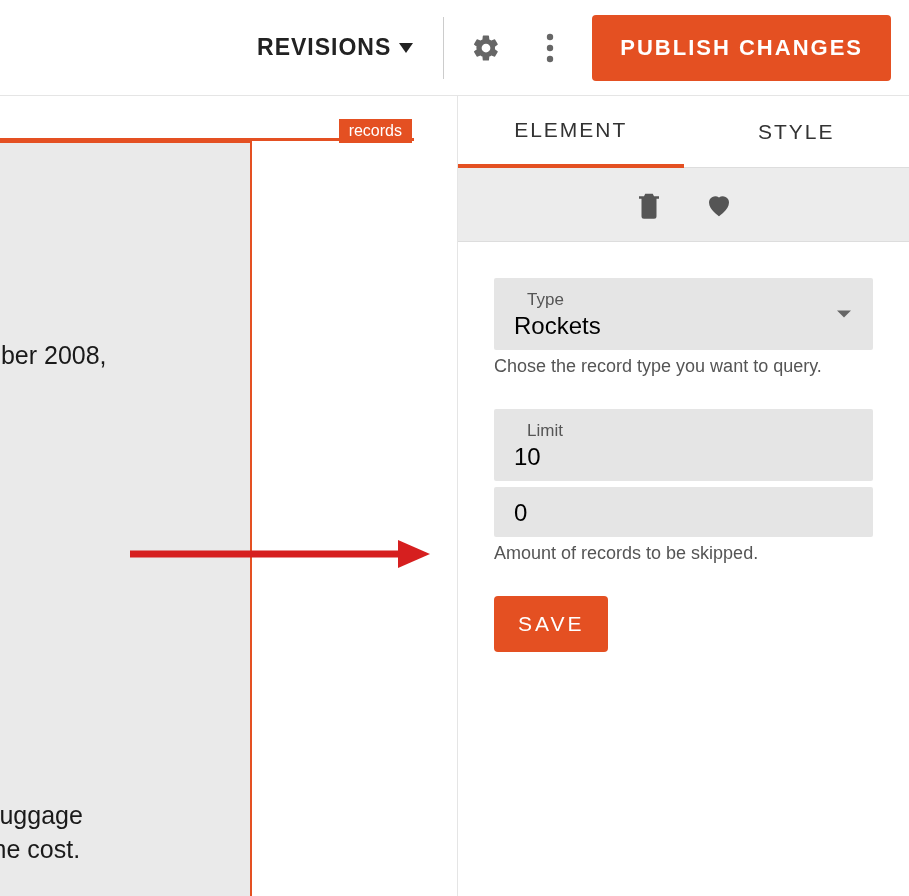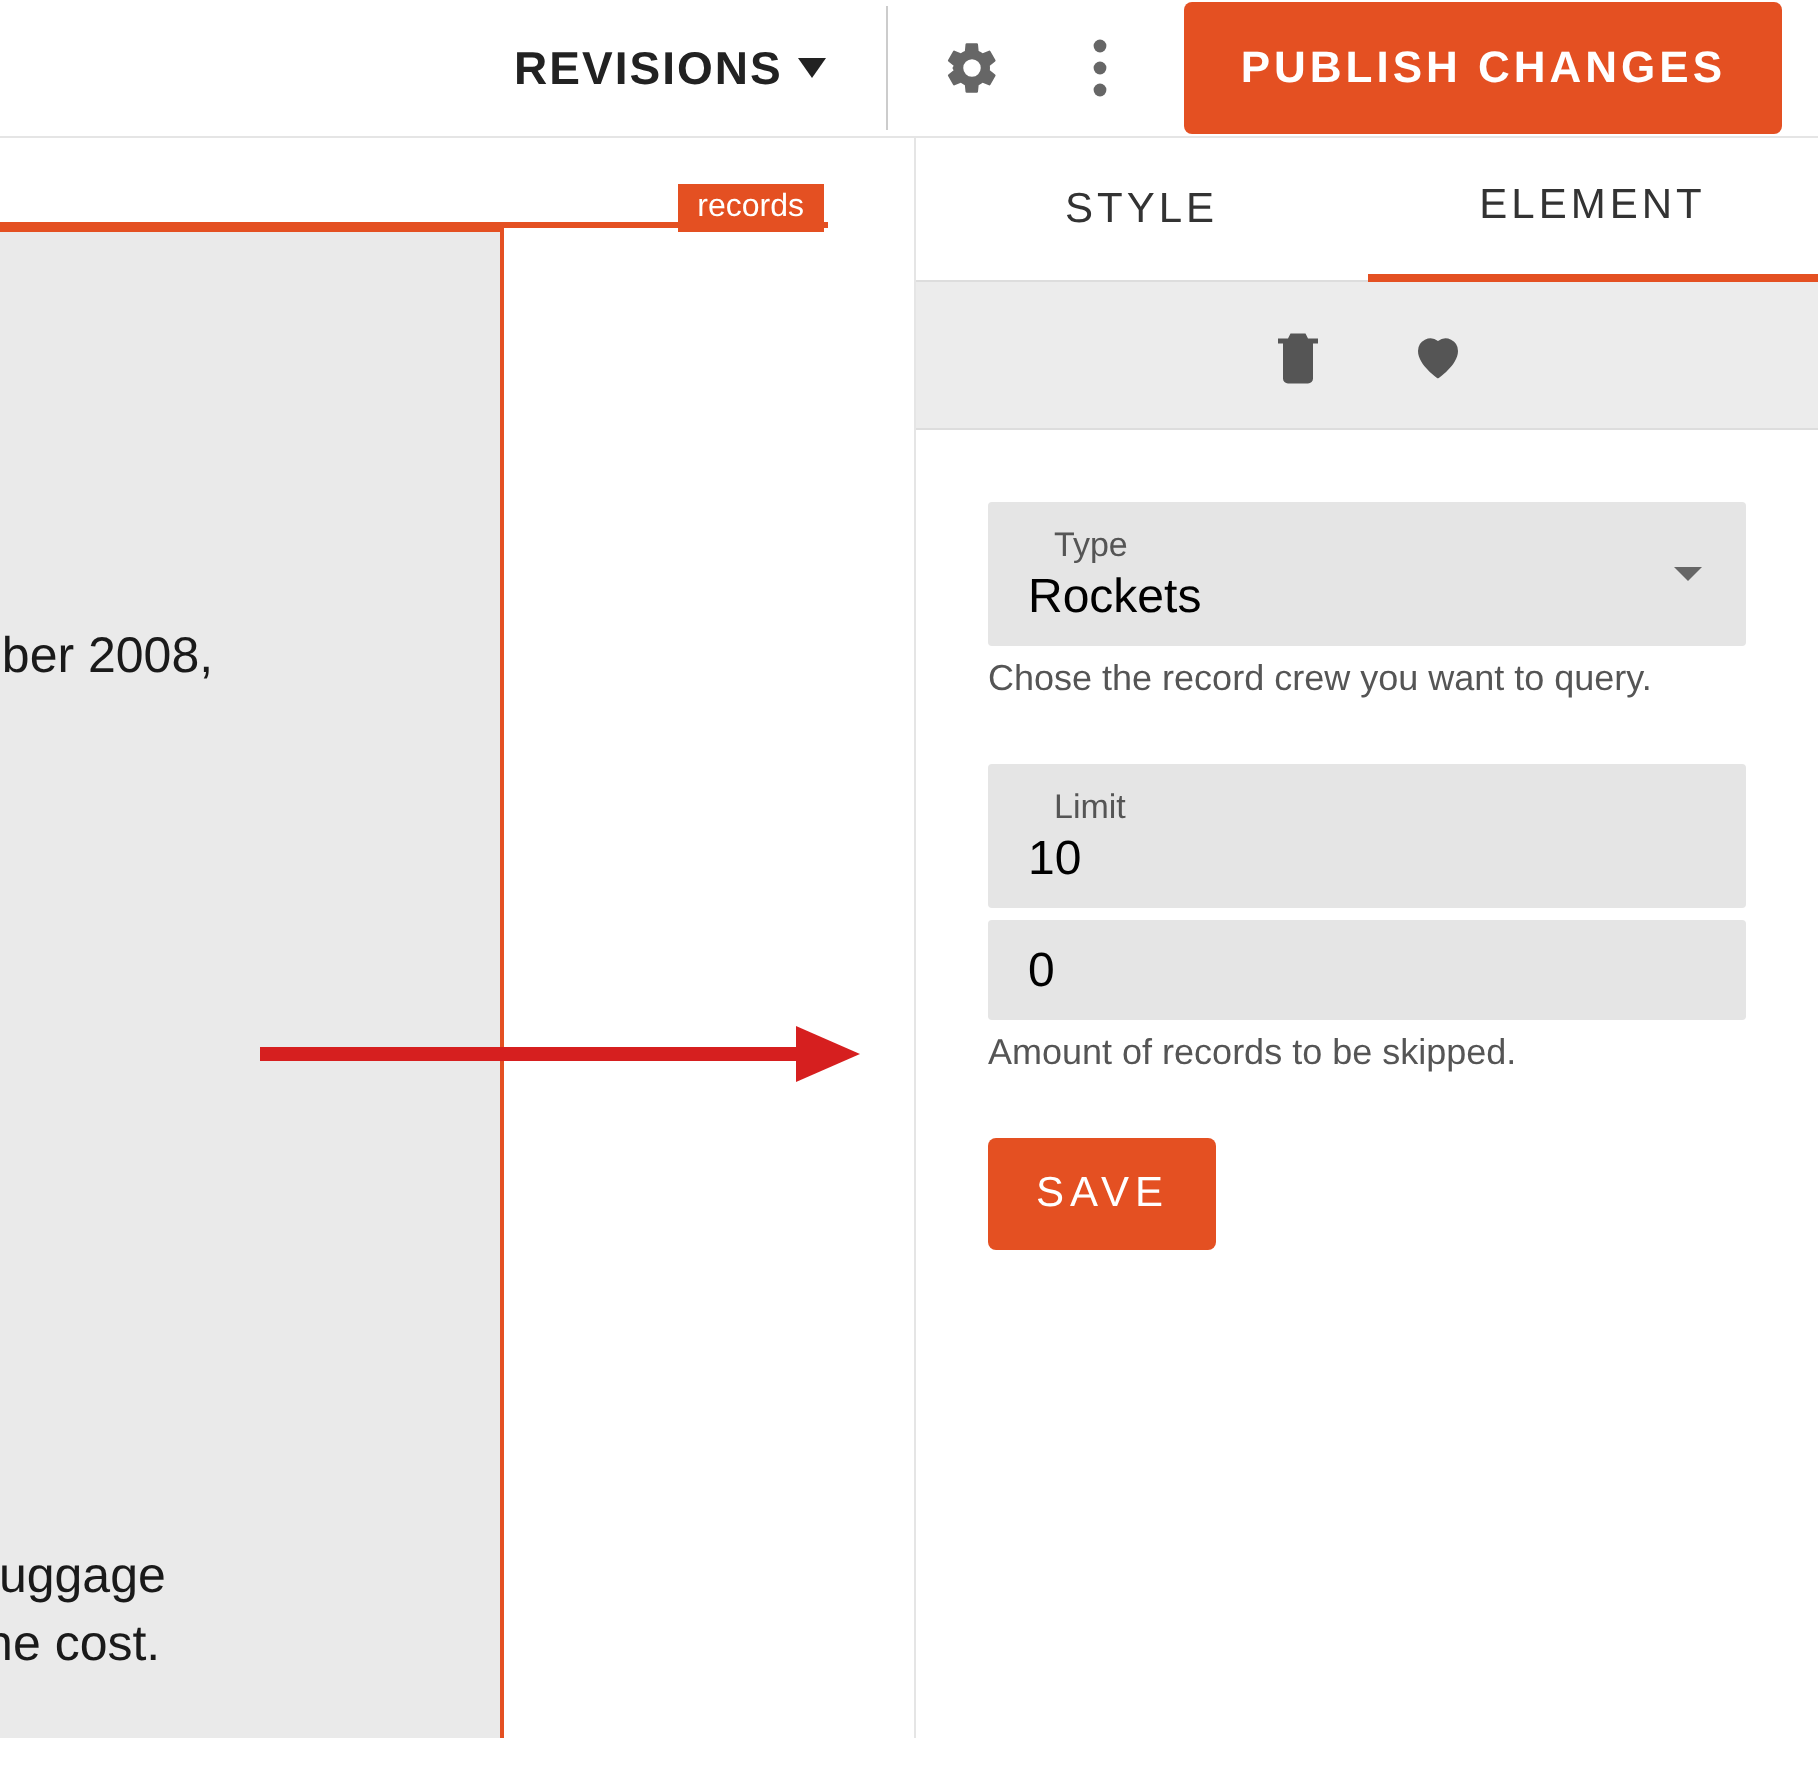--- a/index.html
+++ b/index.html
@@ -7,21 +7,21 @@
       font-family: -apple-system, BlinkMacSystemFont, "Segoe UI", Helvetica, Arial, sans-serif;
       background: #fff;
       width: 909px;
       height: 896px;
       overflow: hidden;
       color: #1a1a1a;
     }
 
     
     .header {
-      height: 69px;
+      height: 96px;
       display: flex;
       align-items: center;
       justify-content: flex-end;
       padding: 0 18px;
       border-bottom: 1px solid #e5e5e5;
       gap: 20px;
     }
     .revisions {
       display: flex;
       align-items: center;
@@ -259,38 +259,38 @@
       <div class="canvas-text-4">one-third the cost.</div>
     </div>
     <svg class="arrow" viewBox="0 0 300 36">
       <line x1="0" y1="18" x2="275" y2="18" stroke="#d61f1f" stroke-width="7"></line>
       <polygon points="300,18 268,4 268,32" fill="#d61f1f"></polygon>
     </svg>
   </div>
 
   <div class="panel">
     <div class="tabs">
+      <div class="tab active">ELEMENT</div>
       <div class="tab">STYLE</div>
-      <div class="tab active">ELEMENT</div>
     </div>
     <div class="action-row">
       <svg class="ic" viewBox="0 0 24 24">
           <path fill="#555" d="M6 7h12v14a2 2 0 0 1-2 2H8a2 2 0 0 1-2-2V7zm3-4h6l1 2h4v2H4V5h4l1-2z"></path>
         </svg>
       <svg class="ic" viewBox="0 0 24 24">
           <path fill="#555" d="M12 21s-8-5.3-8-11a5 5 0 0 1 8-4 5 5 0 0 1 8 4c0 5.7-8 11-8 11z"></path>
         </svg>
     </div>
     <div class="form-area">
 
       <div class="field select">
         <div class="field-label">Type</div>
         <div class="field-value">Rockets</div>
       </div>
-      <div class="help">Chose the record crew you want to query.</div>
+      <div class="help">Chose the record type you want to query.</div>
 
       <div class="field">
         <div class="field-label">Limit</div>
         <div class="field-value">10</div>
       </div>
 
       <div class="field">
         <div class="field-value">0</div>
       </div>
       <div class="help">Amount of records to be skipped.</div>

